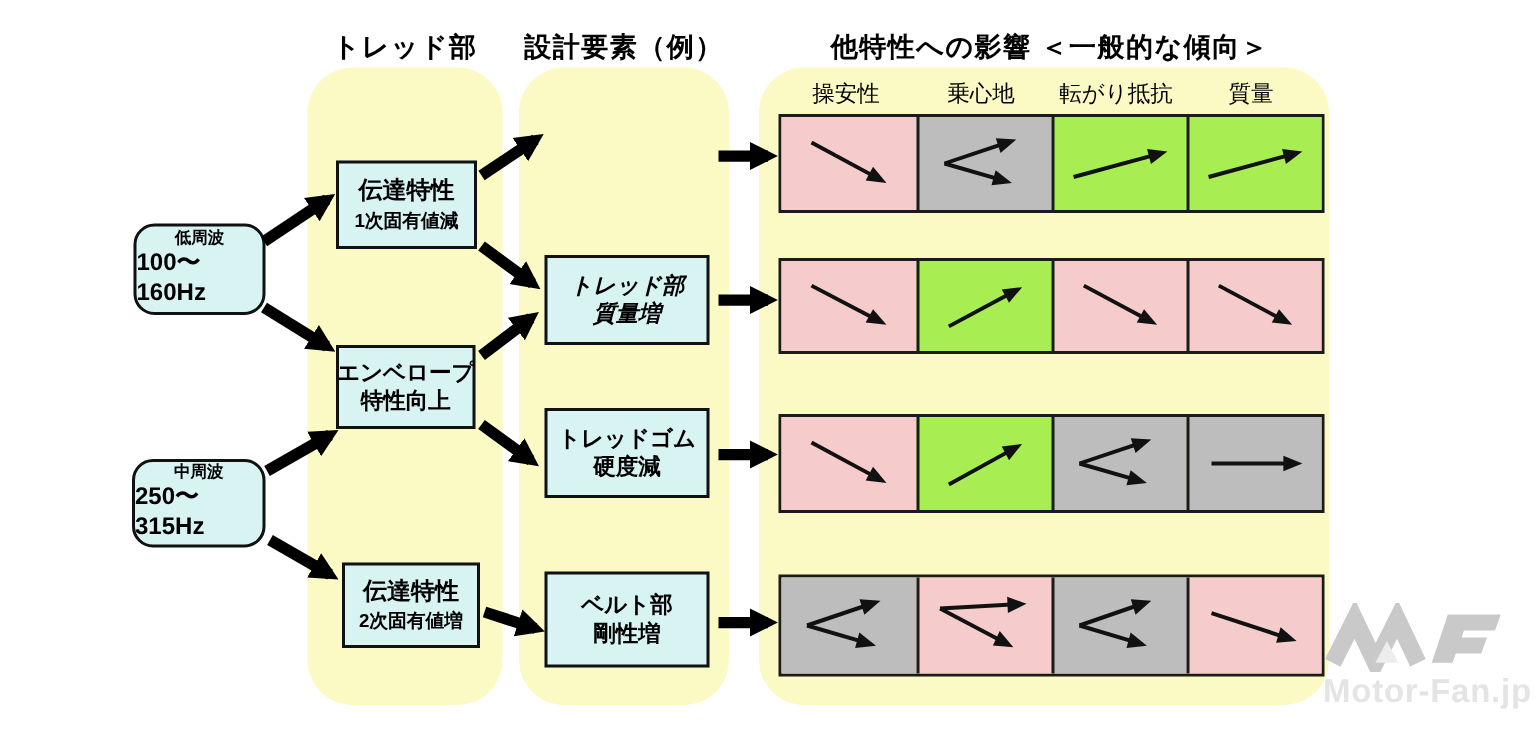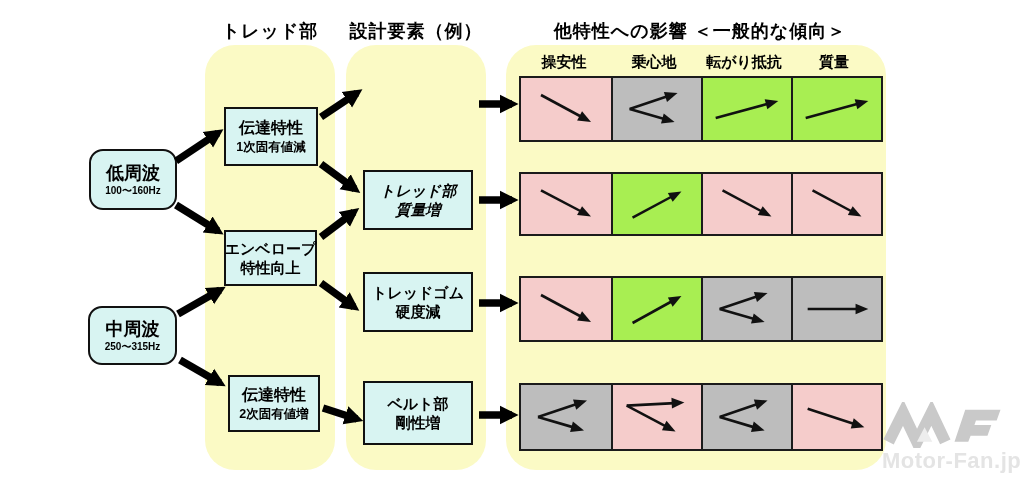--- a/index.html
+++ b/index.html
@@ -12,33 +12,33 @@
   }
   .col-title{
     position:absolute;font-weight:bold;font-size:18px;white-space:nowrap;
     transform:translateX(-50%);letter-spacing:1px;
   }
   .freq-node{
     position:absolute;background:#d8f4f2;border:2px solid #111;border-radius:14px;
     display:flex;flex-direction:column;align-items:center;justify-content:center;
     box-sizing:border-box;line-height:1.25;
   }
-  .freq-node .l1{font-weight:bold;font-size:18px;}
-  .freq-node .l2{font-weight:bold;font-size:10px;}
+  .freq-node .l1{font-weight:bold;font-size:11px;}
+  .freq-node .l2{font-weight:bold;font-size:16px;}
   .sq-box{
     position:absolute;background:#d8f4f2;border:2px solid #111;
     display:flex;flex-direction:column;align-items:center;justify-content:center;
     box-sizing:border-box;line-height:1.3;text-align:center;
   }
   .sq-box .l1{font-weight:bold;font-size:16px;white-space:nowrap;}
   .sq-box .l2sm{font-weight:bold;font-size:12.5px;white-space:nowrap;}
   .sq-box .l2{font-weight:bold;font-size:15px;white-space:nowrap;}
   .sq-box.design .l1{font-size:15px;}
   .impact-header{
-    position:absolute;width:90px;text-align:center;font-weight:bold;font-size:15px;
+    position:absolute;width:90px;text-align:center;font-weight:normal;font-size:15px;
     white-space:nowrap;
   }
   .impact-row{
     position:absolute;display:flex;border:2px solid #1b1b1b;box-sizing:content-box;
   }
   .impact-cell{
     width:90px;height:100%;box-sizing:border-box;position:relative;
   }
   .impact-cell + .impact-cell{border-left:2px solid #1b1b1b;}
   .impact-cell svg{display:block;width:100%;height:100%;}

